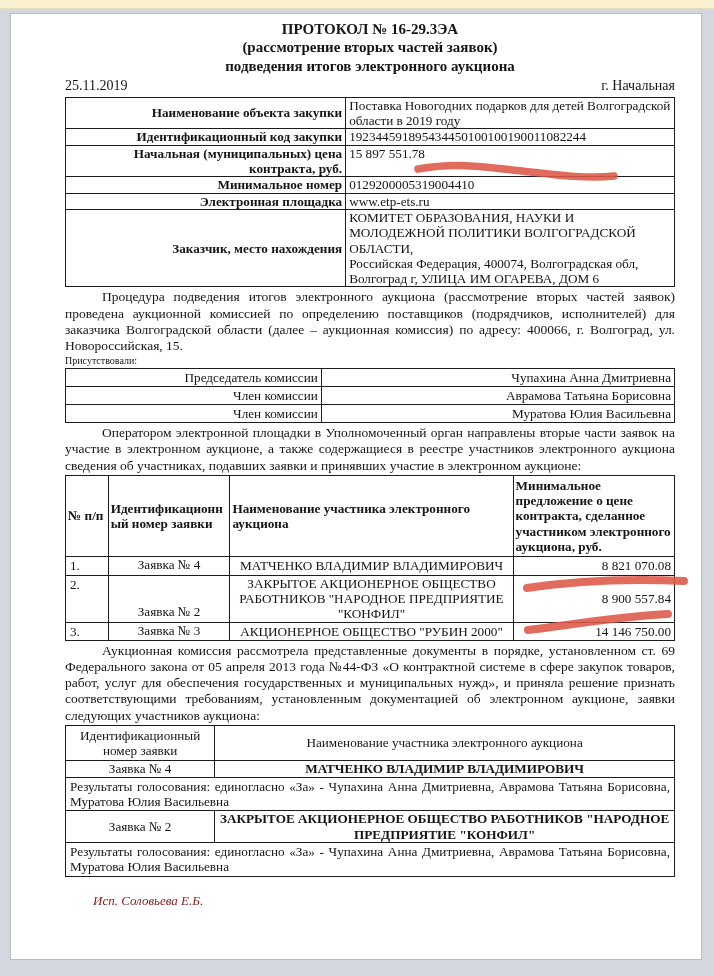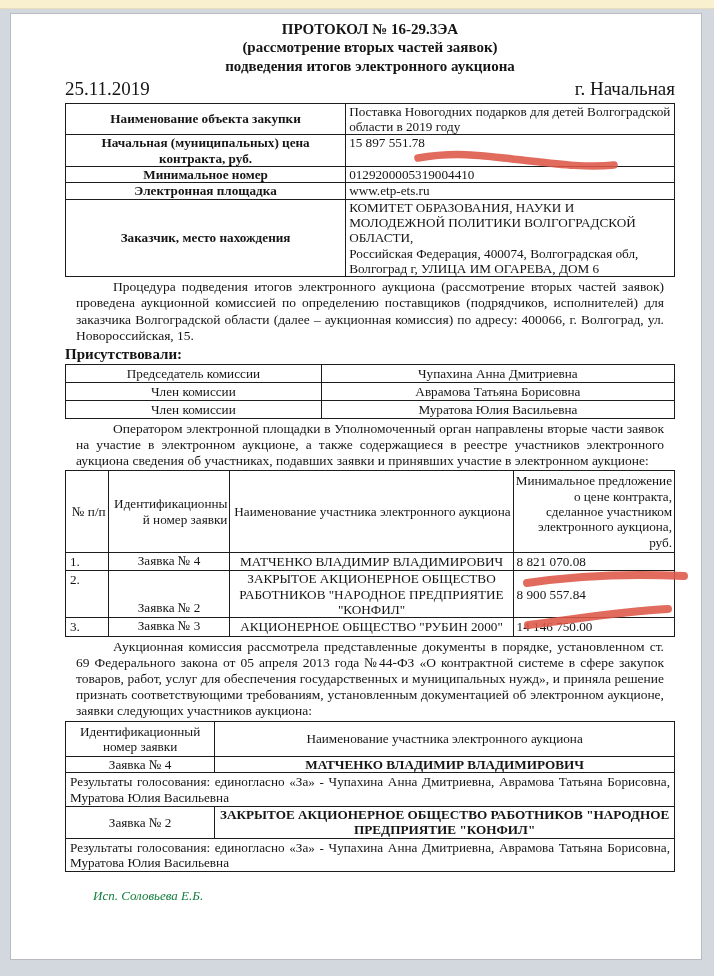--- a/index.html
+++ b/index.html
@@ -8,41 +8,41 @@
     background:#d3d8de;
     font-family:"Liberation Serif","DejaVu Serif",serif;color:#151515;
   }
   .top-strip{position:absolute;left:0;top:0;width:714px;height:8px;background:#f8f0cf;border-bottom:1px solid #e6ddbe}
   .page{
     position:absolute;left:10px;top:13px;width:692px;min-height:947px;box-sizing:border-box;
     background:#ffffff;border:1px solid #b9bdc2;
     padding:6px 26px 6px 54px;
   }
   .title{ text-align:center;font-weight:bold;font-size:15px;line-height:1.22 }
-  .dateline{ display:flex;justify-content:space-between;font-size:19px;line-height:1.2;margin:3px 0 2px }
+  .dateline{ display:flex;justify-content:space-between;font-size:14px;line-height:1.2;margin:3px 0 2px }
   table{ width:100%;border-collapse:collapse;table-layout:fixed }
   td{ border:1.4px solid #1c1c1c;font-size:13.2px;line-height:1.16;padding:0 3px;vertical-align:middle;word-wrap:break-word }
-  .info td.lbl{ font-weight:bold;text-align:center }
+  .info td.lbl{ font-weight:bold;text-align:right }
   .info td.val{ text-align:left }
   .info .addr-caps{ text-transform:none }
-  .para{ font-size:13.5px;line-height:1.2;text-align:justify;text-indent:37px;margin:2px 11px 1px }
-  .present-heading{ font-weight:bold;font-size:15px;line-height:1.2;margin:1px 0 1px }
-  .commission td{ text-align:center;height:17px }
-  .participants td.hdr{ font-weight:normal;text-align:right;padding:2px 2px }
+  .para{ font-size:13.5px;line-height:1.2;text-align:justify;text-indent:37px;margin:2px 0 1px }
+  .present-heading{ font-weight:normal;font-size:10px;line-height:1.2;margin:1px 0 1px }
+  .commission td{ text-align:right;height:17px }
+  .participants td.hdr{ font-weight:bold;text-align:left;padding:2px 2px }
   .participants td.num{ text-align:left;vertical-align:top;padding:1px 4px }
   .participants td.bid{ text-align:center;vertical-align:bottom;padding-bottom:2px }
   .participants td.pname{ text-align:center }
-  .participants td.price{ text-align:left }
+  .participants td.price{ text-align:right }
   .decision td.hdr{ text-align:center;font-weight:normal;padding:2px }
   .decision td.bid{ text-align:center }
   .decision td.pname{ text-align:center;font-weight:bold }
   .decision td.votes{ text-align:justify;padding:1px 4px }
   .pos-rel{ position:relative }
   svg.marker{ position:absolute;pointer-events:none;overflow:visible }
-  .footer-note{ margin-top:16px;padding-left:28px;font-style:italic;color:#15803d;font-size:13px }
+  .footer-note{ margin-top:16px;padding-left:28px;font-style:italic;color:#7f1d1d;font-size:13px }
 </style>
 </head>
 <body>
 
 <div class="top-strip"></div>
 
 <div class="page">
 
   <div class="title">
     <div>ПРОТОКОЛ № 16-29.3ЭА</div>
@@ -57,20 +57,24 @@
 
   <table class="info">
     <colgroup>
         <col style="width:46%">
         <col style="width:54%">
       </colgroup>
     <tbody>
         <tr>
       <td class="lbl">Наименование объекта закупки</td>
       <td class="val">Поставка Новогодних подарков для детей Волгоградской области в 2019 году</td>
+    </tr>
+    <tr>
+      <td class="lbl">Идентификационный код закупки</td>
+      <td class="val">192344591895434450100100190011082244</td>
     </tr>
     <tr>
       <td class="lbl" style="height:30px">Начальная (муниципальных) цена контракта, руб.</td>
       <td class="val pos-rel" style="vertical-align:top">
         <span>15 897 551.78</span>
         <svg class="marker" style="left:66px;top:14px" width="210" height="24" viewBox="0 0 210 24">
           <path d="M6,9 C 45,2 75,7 110,11 C 145,15 175,19 202,16" fill="none" stroke-width="7.5" stroke-linecap="round" opacity="0.88" stroke="#dd5848"></path>
         </svg>
       </td>
     </tr>

